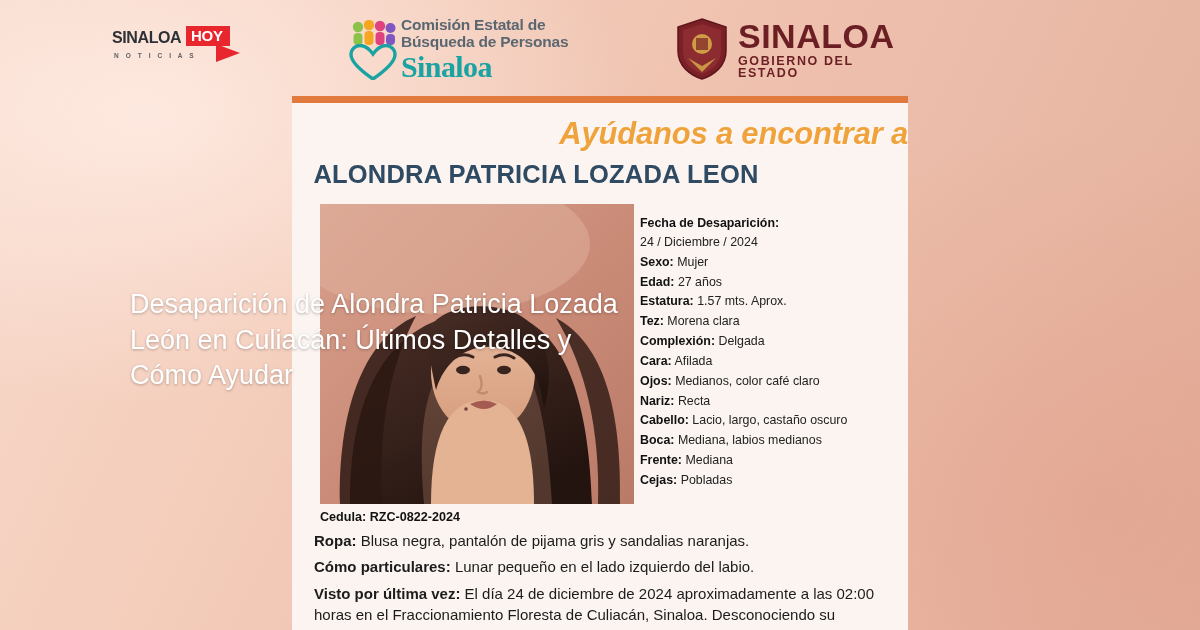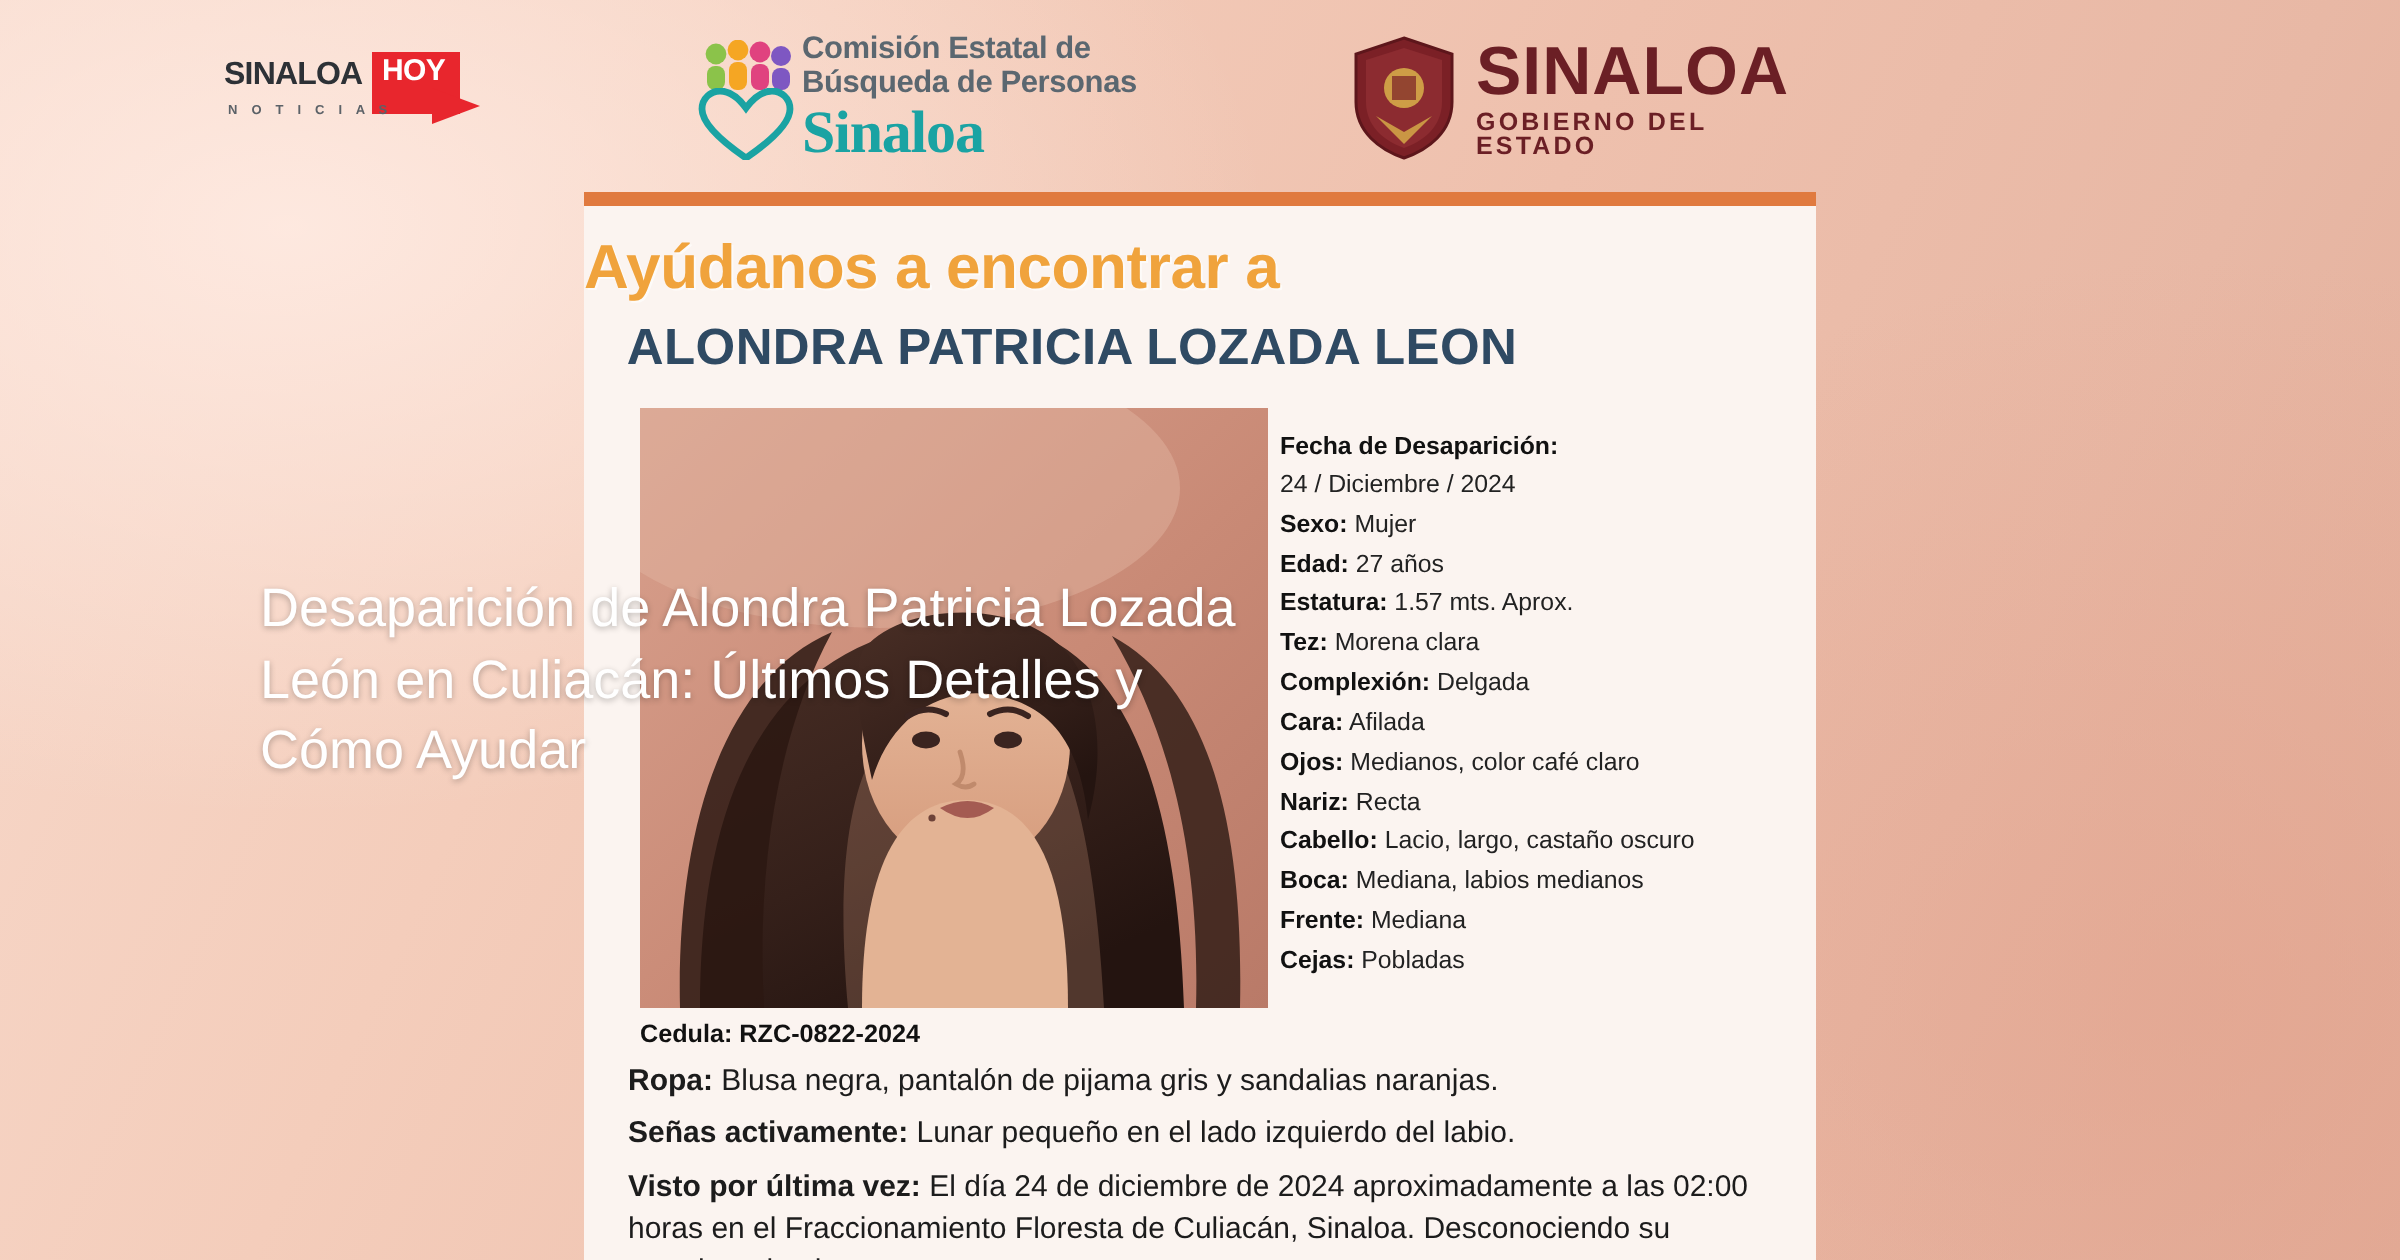--- a/index.html
+++ b/index.html
@@ -57,21 +57,21 @@
     left: 0;
   }
   .sh-hoy {
     position: absolute;
     top: 4px;
     left: 74px;
     background: #e8262d;
     color: #ffffff;
     font-weight: bold;
     font-size: 15px;
-    padding: 2px 7px 14px 5px;
+    padding: 2px 7px 3px 5px;
     line-height: 1;
     letter-spacing: -0.3px;
   }
   .sh-tri {
     position: absolute;
     top: 22px;
     left: 104px;
     width: 0; height: 0;
     border-left: 24px solid #e8262d;
     border-top: 9px solid transparent;
@@ -182,23 +182,24 @@
   }
   .flyer-inner {
     position: absolute;
     inset: 0;
   }
   .headline {
     position: absolute;
     top: 20px;
     left: 0;
     width: 616px;
-    text-align: left;
+    text-align: right;
     font-size: 31px;
     font-weight: bold;
+    font-style: italic;
     color: #f0a33c;
     letter-spacing: -0.2px;
     text-shadow: 1px 1px 0 rgba(255,255,255,0.6);
   }
   .person-name {
     position: absolute;
     top: 64px;
     left: 0;
     width: 488px;
     text-align: center;
@@ -387,21 +388,21 @@
         </div>
 
       <div class="cedula">Cedula: RZC-0822-2024</div>
 
       <div class="blocks">
         <p>
           <span class="k">Ropa:</span>
           <span>Blusa negra, pantalón de pijama gris y sandalias naranjas.</span>
         </p>
         <p>
-          <span class="k">Señas activamente:</span>
+          <span class="k">Cómo particulares:</span>
           <span>Lunar pequeño en el lado izquierdo del labio.</span>
         </p>
         <p>
           <span class="k">Visto por última vez:</span>
           <span>El día 24 de diciembre de 2024 aproximadamente a las 02:00 horas en el Fraccionamiento Floresta de Culiacán, Sinaloa. Desconociendo su paradero desde ese momento.</span>
         </p>
       </div>
     </div>
   </div>
 

